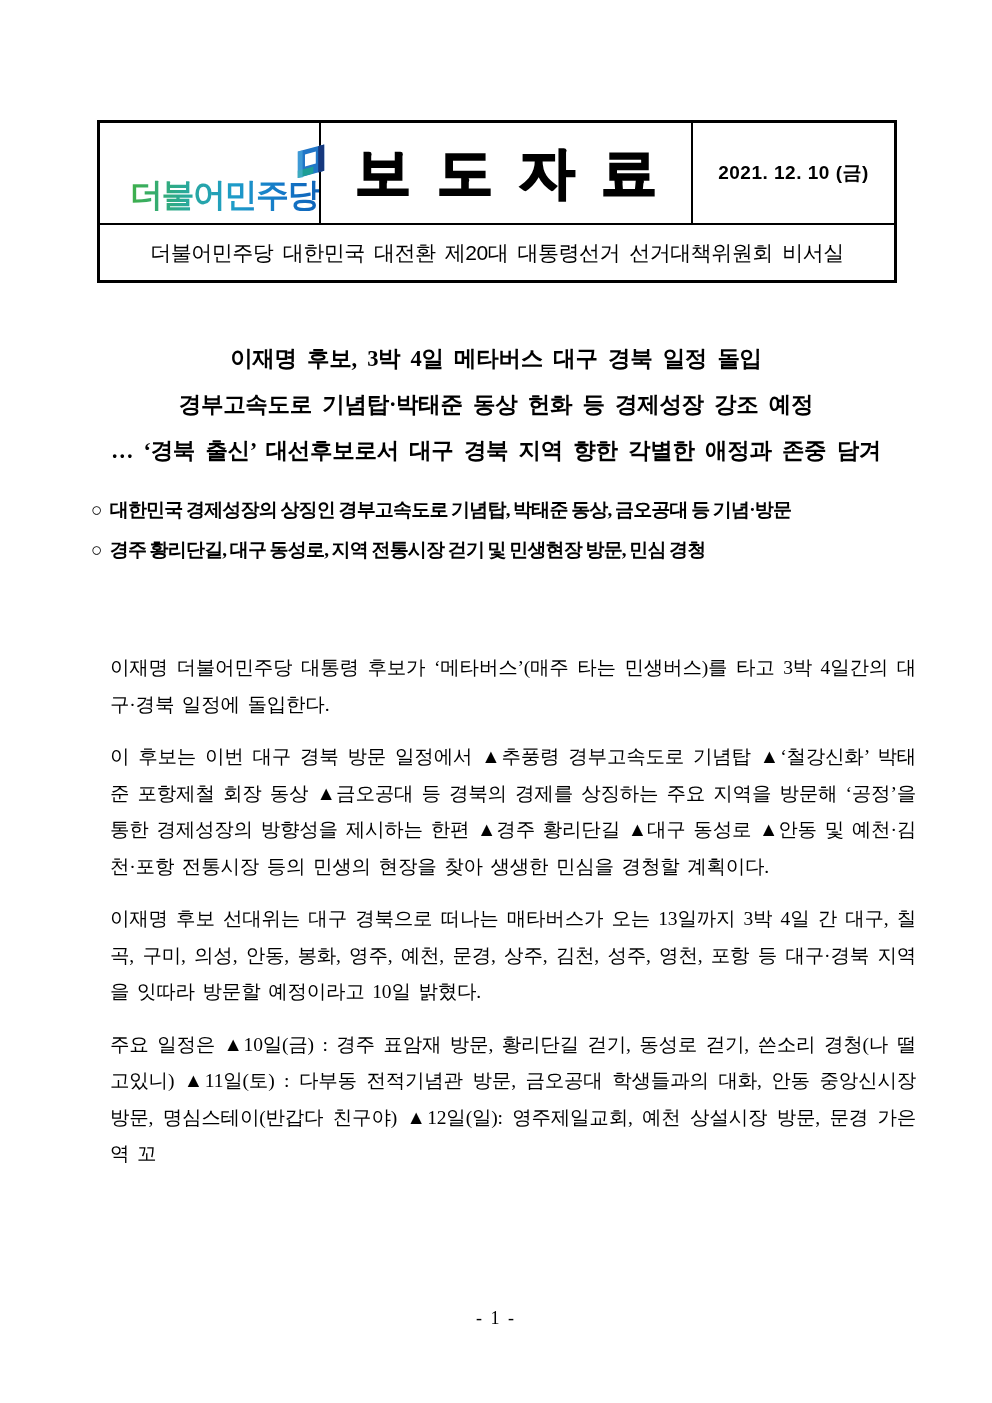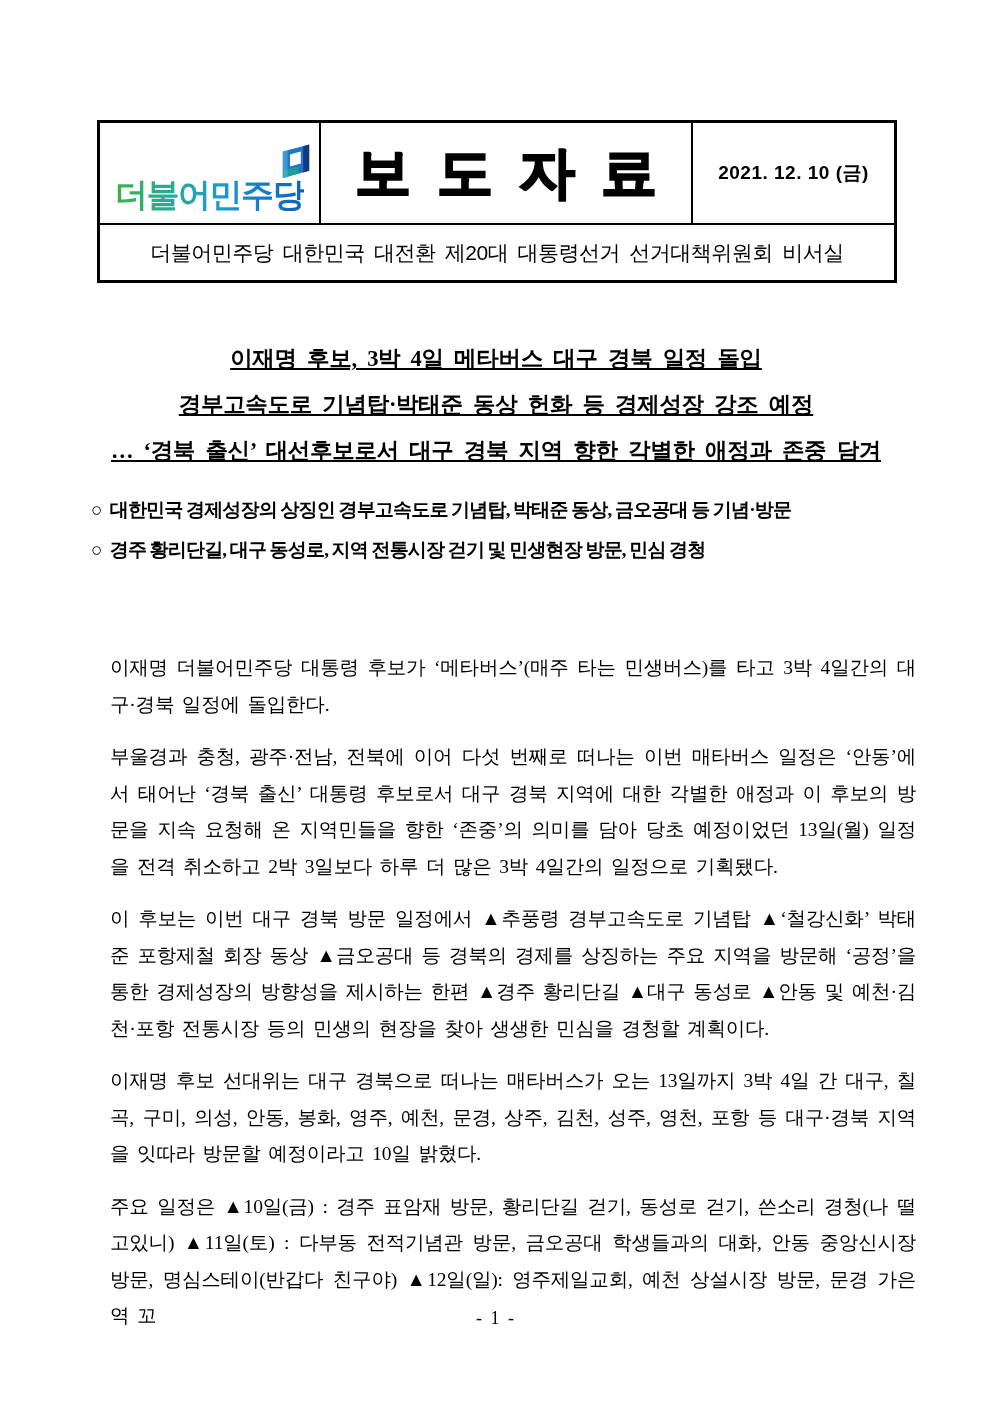--- a/index.html
+++ b/index.html
@@ -14,21 +14,21 @@
 
   
   .header-table {
     position:absolute; left:97px; top:120px; width:794px;
     border:3px solid #000;
     background:#fff;
   }
   .header-row1 { display:flex; height:100px; }
   .cell-logo {
     width:221px; border-right:2px solid #000;
-    display:flex; align-items:flex-end; justify-content:center;
+    display:flex; align-items:flex-end; justify-content:flex-end;
     padding-bottom:12px; box-sizing:border-box;
   }
   .logo-wrap { position:relative; }
   .logo-text {
     font-family:"Liberation Sans","DejaVu Sans",sans-serif;
     font-weight:900; font-size:33px; letter-spacing:-1.5px;
     background:linear-gradient(90deg,#3faf49 0%,#2aa99b 30%,#1e9cc9 55%,#1478c8 80%,#0f63b8 100%);
     -webkit-background-clip:text; background-clip:text;
     -webkit-text-fill-color:transparent; color:#1478c8;
     line-height:1;
@@ -55,21 +55,21 @@
     border-top:2px solid #000; height:55px;
     display:flex; align-items:center; justify-content:center;
   }
   .org-line {
     font-family:"Liberation Sans","DejaVu Sans",sans-serif;
     font-size:21px; letter-spacing:-0.5px; word-spacing:4px;text-align:right;
   }
 
   
   .headline {
-    position:absolute; top:336px; left:0; width:992px; text-align:center;text-decoration:underline;
+    position:absolute; top:336px; left:0; width:992px; text-align:center;
   }
   .headline-line {
     font-weight:bold; font-size:22.5px; line-height:46px;
     white-space:nowrap; word-spacing:5px; letter-spacing:-0.3px;
   }
 
   
   .summary {
     position:absolute; top:490px; left:91px; width:816px;
   }
@@ -134,19 +134,18 @@
   <div class="bullet-line">
     <span class="bullet-marker">○</span><span>대한민국 경제성장의 상징인 경부고속도로 기념탑, 박태준 동상, 금오공대 등 기념·방문</span>
   </div>
   <div class="bullet-line">
     <span class="bullet-marker">○</span><span>경주 황리단길, 대구 동성로, 지역 전통시장 걷기 및 민생현장 방문, 민심 경청</span>
   </div>
 </div>
 
 <div class="body-text">
   <p>이재명 더불어민주당 대통령 후보가 ‘메타버스’(매주 타는 민생버스)를 타고 3박 4일간의 대구·경북 일정에 돌입한다.</p>
-  <p>부울경과 충청, 광주·전남, 전북에 이어 다섯 번째로 떠나는 이번 매타버스 일정은 ‘안동’에서 태어난 ‘경북 출신’ 대통령 후보로서 대구 경북 지역에 대한 각별한 애정과 이 후보의 방문을 지속 요청해 온 지역민들을 향한 ‘존중’의 의미를 담아 당초 예정이었던 13일(월) 일정을 전격 취소하고 2박 3일보다 하루 더 많은 3박 4일간의 일정으로 기획됐다.</p>
   <p>이 후보는 이번 대구 경북 방문 일정에서 ▲추풍령 경부고속도로 기념탑 ▲‘철강신화’ 박태준 포항제철 회장 동상 ▲금오공대 등 경북의 경제를 상징하는 주요 지역을 방문해 ‘공정’을 통한 경제성장의 방향성을 제시하는 한편 ▲경주 황리단길 ▲대구 동성로 ▲안동 및 예천·김천·포항 전통시장 등의 민생의 현장을 찾아 생생한 민심을 경청할 계획이다.</p>
   <p>이재명 후보 선대위는 대구 경북으로 떠나는 매타버스가 오는 13일까지 3박 4일 간 대구, 칠곡, 구미, 의성, 안동, 봉화, 영주, 예천, 문경, 상주, 김천, 성주, 영천, 포항 등 대구·경북 지역을 잇따라 방문할 예정이라고 10일 밝혔다.</p>
   <p>주요 일정은 ▲10일(금) : 경주 표암재 방문, 황리단길 걷기, 동성로 걷기, 쓴소리 경청(나 떨고있니) ▲11일(토) : 다부동 전적기념관 방문, 금오공대 학생들과의 대화, 안동 중앙신시장 방문, 명심스테이(반갑다 친구야) ▲12일(일): 영주제일교회, 예천 상설시장 방문, 문경 가은역 꼬</p>
 </div>
 
 <div class="footer">- 1 -</div>
 
 </body></html>

